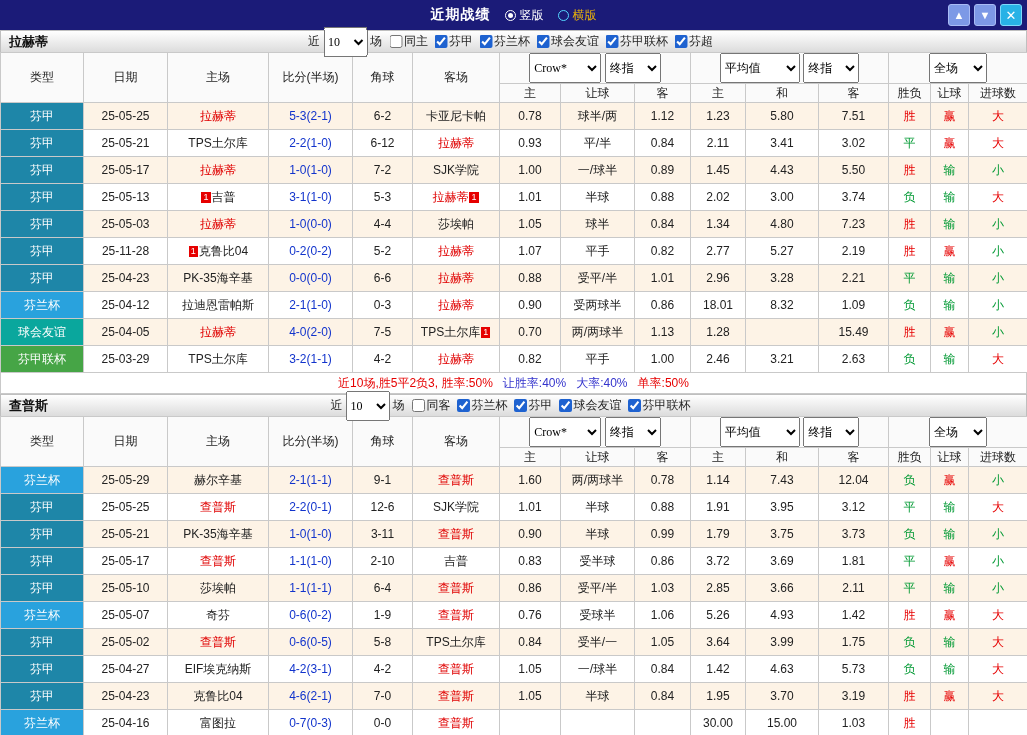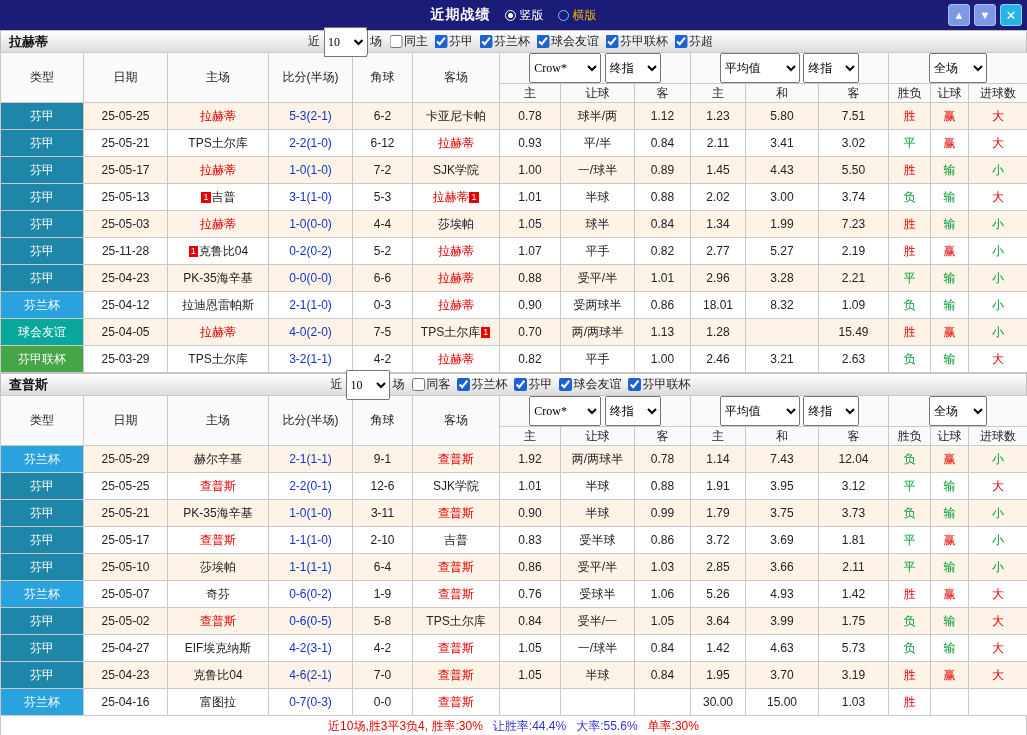--- a/index.html
+++ b/index.html
@@ -251,21 +251,21 @@
     <td class="type-cell" style="background: rgb(30, 134, 168);">芬甲</td>
     <td>25-05-03</td>
     <td><span class="team-red">拉赫蒂</span></td>
     <td class="score">1-0(0-0)</td>
     <td>4-4</td>
     <td><span>莎埃帕</span></td>
     <td>1.05</td>
     <td>球半</td>
     <td>0.84</td>
     <td>1.34</td>
-    <td>1.99</td>
+    <td>4.80</td>
     <td>7.23</td>
     <td class="red">胜</td>
     <td class="green">输</td>
     <td class="green">小</td>
   </tr>
 
   <tr class="data-row">
     <td class="type-cell" style="background: rgb(30, 134, 168);">芬甲</td>
     <td>25-11-28</td>
     <td><span class="badge">1</span><span>克鲁比04</span></td>
@@ -349,20 +349,26 @@
     <td>1.00</td>
     <td>2.46</td>
     <td>3.21</td>
     <td>2.63</td>
     <td class="green">负</td>
     <td class="green">输</td>
     <td class="red">大</td>
   </tr>
 </tbody>
     </table>
+    <div class="summary">
+        <span style="color: rgb(230, 0, 0);">近10场,胜5平2负3, 胜率:50%</span>
+        <span style="color: rgb(51, 51, 204);">让胜率:40%</span>
+        <span style="color: rgb(51, 51, 204);">大率:40%</span>
+        <span style="color: rgb(230, 0, 0);">单率:50%</span>
+      </div>
   </div>
 
   <div class="section">
     <div class="section-bar">
       <span class="team-name">查普斯</span>
       <div class="filter-group">
         <span>近</span>
         <select class="sel-count">
           <option>10</option>
         </select>
@@ -452,21 +458,21 @@
         </tr>
       </thead>
       <tbody>
   <tr class="data-row row-odd">
     <td class="type-cell" style="background: rgb(41, 162, 221);">芬兰杯</td>
     <td>25-05-29</td>
     <td><span>赫尔辛基</span></td>
     <td class="score">2-1(1-1)</td>
     <td>9-1</td>
     <td><span class="team-red">查普斯</span></td>
-    <td>1.92</td>
+    <td>1.60</td>
     <td>两/两球半</td>
     <td>0.78</td>
     <td>1.14</td>
     <td>7.43</td>
     <td>12.04</td>
     <td class="green">负</td>
     <td class="red">赢</td>
     <td class="green">小</td>
   </tr>
 

